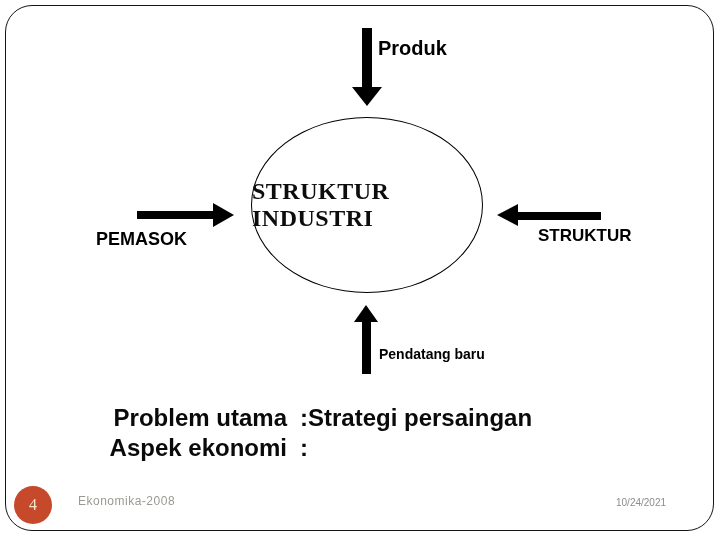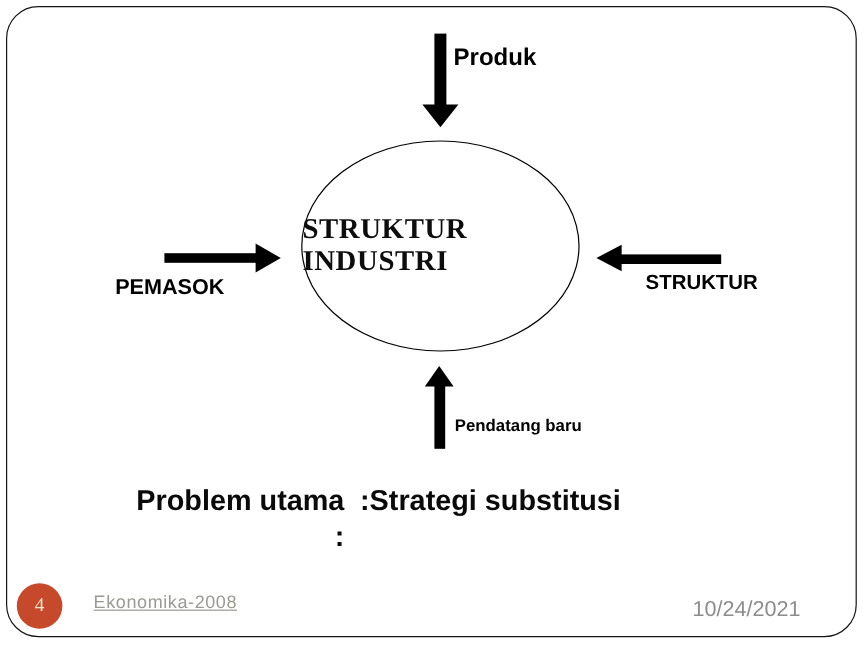--- a/index.html
+++ b/index.html
@@ -64,22 +64,22 @@
     white-space: nowrap;
     text-align: right;
   }
 
   
   .page-circle {
     left: 14px; top: 486px; width: 38px; height: 38px; border-radius: 50%;
     display: flex; align-items: center; justify-content: center;
     font-family: "Liberation Serif", serif; font-size: 16px;
   }
-  .footer-left  { left: 78px;  top: 494px; font-size: 15px; letter-spacing: 0.5px; text-decoration: underline; }
-  .footer-right { left: 577px; top: 497px; font-size: 18px; }
+  .footer-left  { left: 78px;  top: 494px; font-size: 12px; letter-spacing: 0.5px; }
+  .footer-right { left: 616px; top: 497px; font-size: 10px; }
 </style>
 </head>
 <body>
 
 <div class="abs frame"></div>
 
 <div class="abs shaft arrow-down-shaft"></div>
 <div class="abs tri arrow-down-head"></div>
 <div class="abs lbl top-label">
   <div>Produk</div>
@@ -98,21 +98,22 @@
 <div class="abs shaft arrow-left-shaft"></div>
 <div class="abs lbl right-label">STRUKTUR</div>
 
 <div class="abs tri arrow-up-head"></div>
 <div class="abs shaft arrow-up-shaft"></div>
 <div class="abs lbl bottom-label">Pendatang baru</div>
 
 <div class="abs summary">
   <div>Problem utama</div>
   <div>:</div>
-  <div>Strategi substitusi</div>
+  <div>Strategi persaingan</div>
+  <div>Aspek ekonomi</div>
   <div>:</div>
   <div></div>
   <div></div>
 </div>
 
 <div class="abs page-circle" style="background: rgb(199, 73, 43); color: rgb(243, 229, 202);">
   <span>4</span>
 </div>
 <div class="abs footer-left" style="color: rgb(154, 154, 148);">Ekonomika-2008</div>
 <div class="abs footer-right" style="color: rgb(140, 140, 140);">10/24/2021</div>

